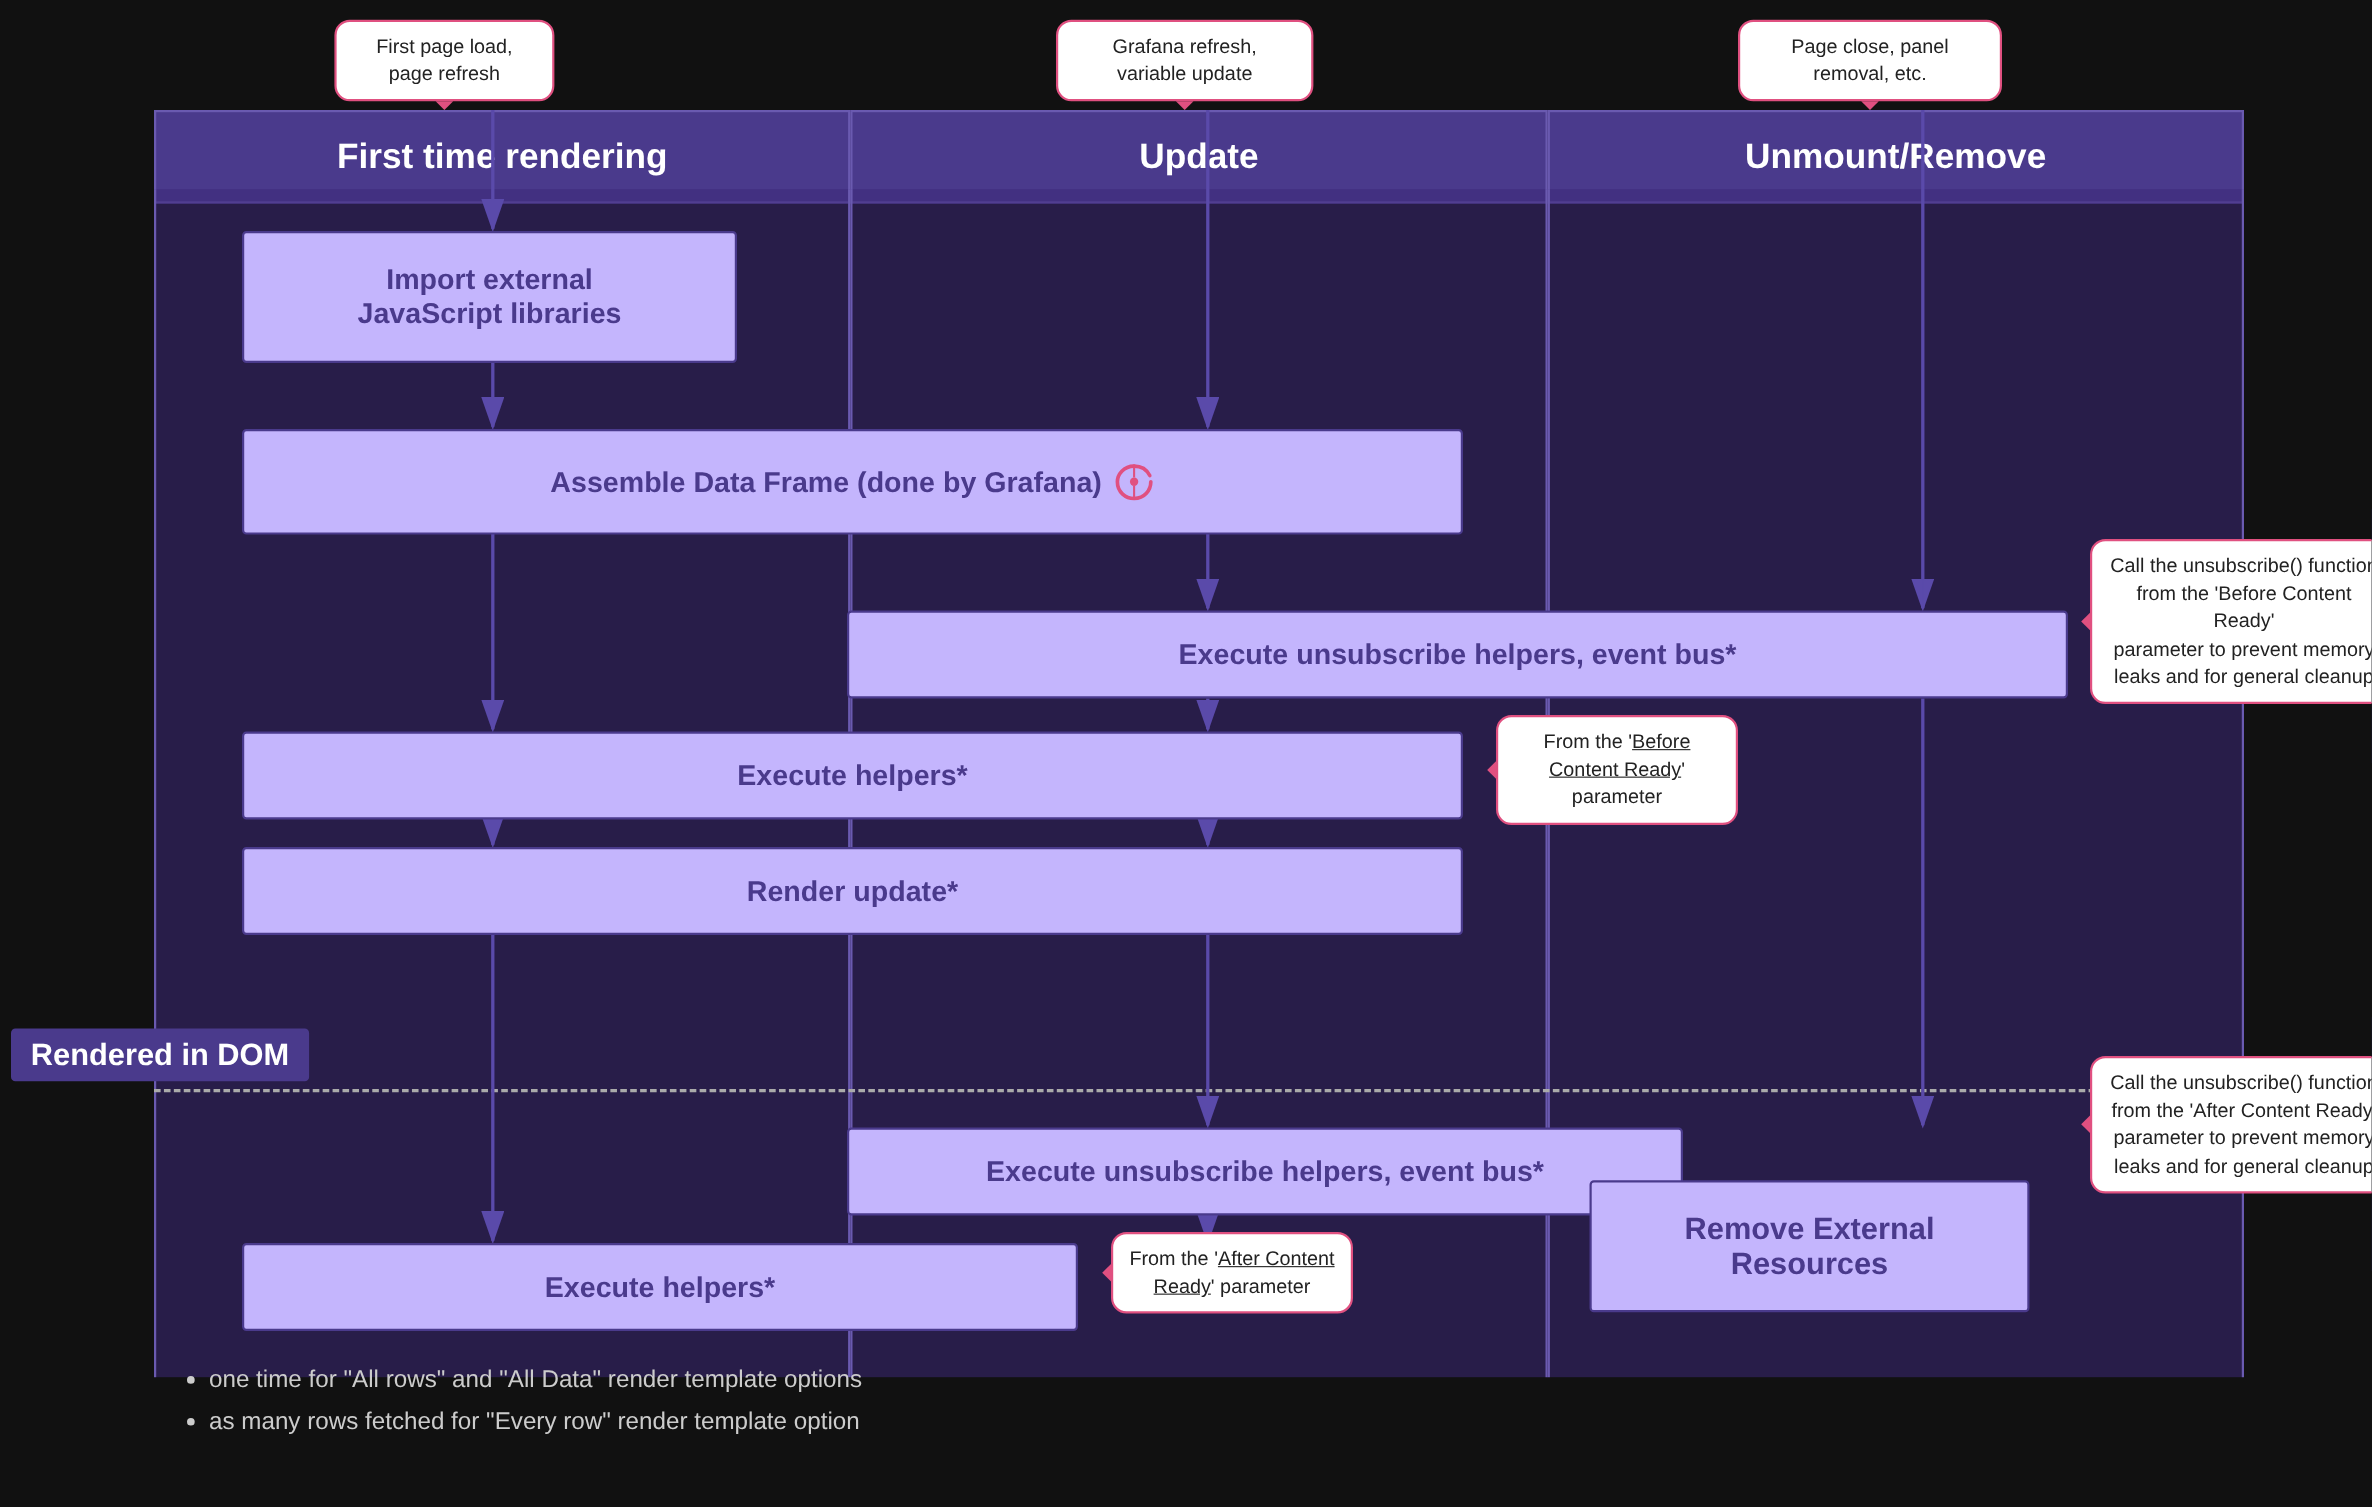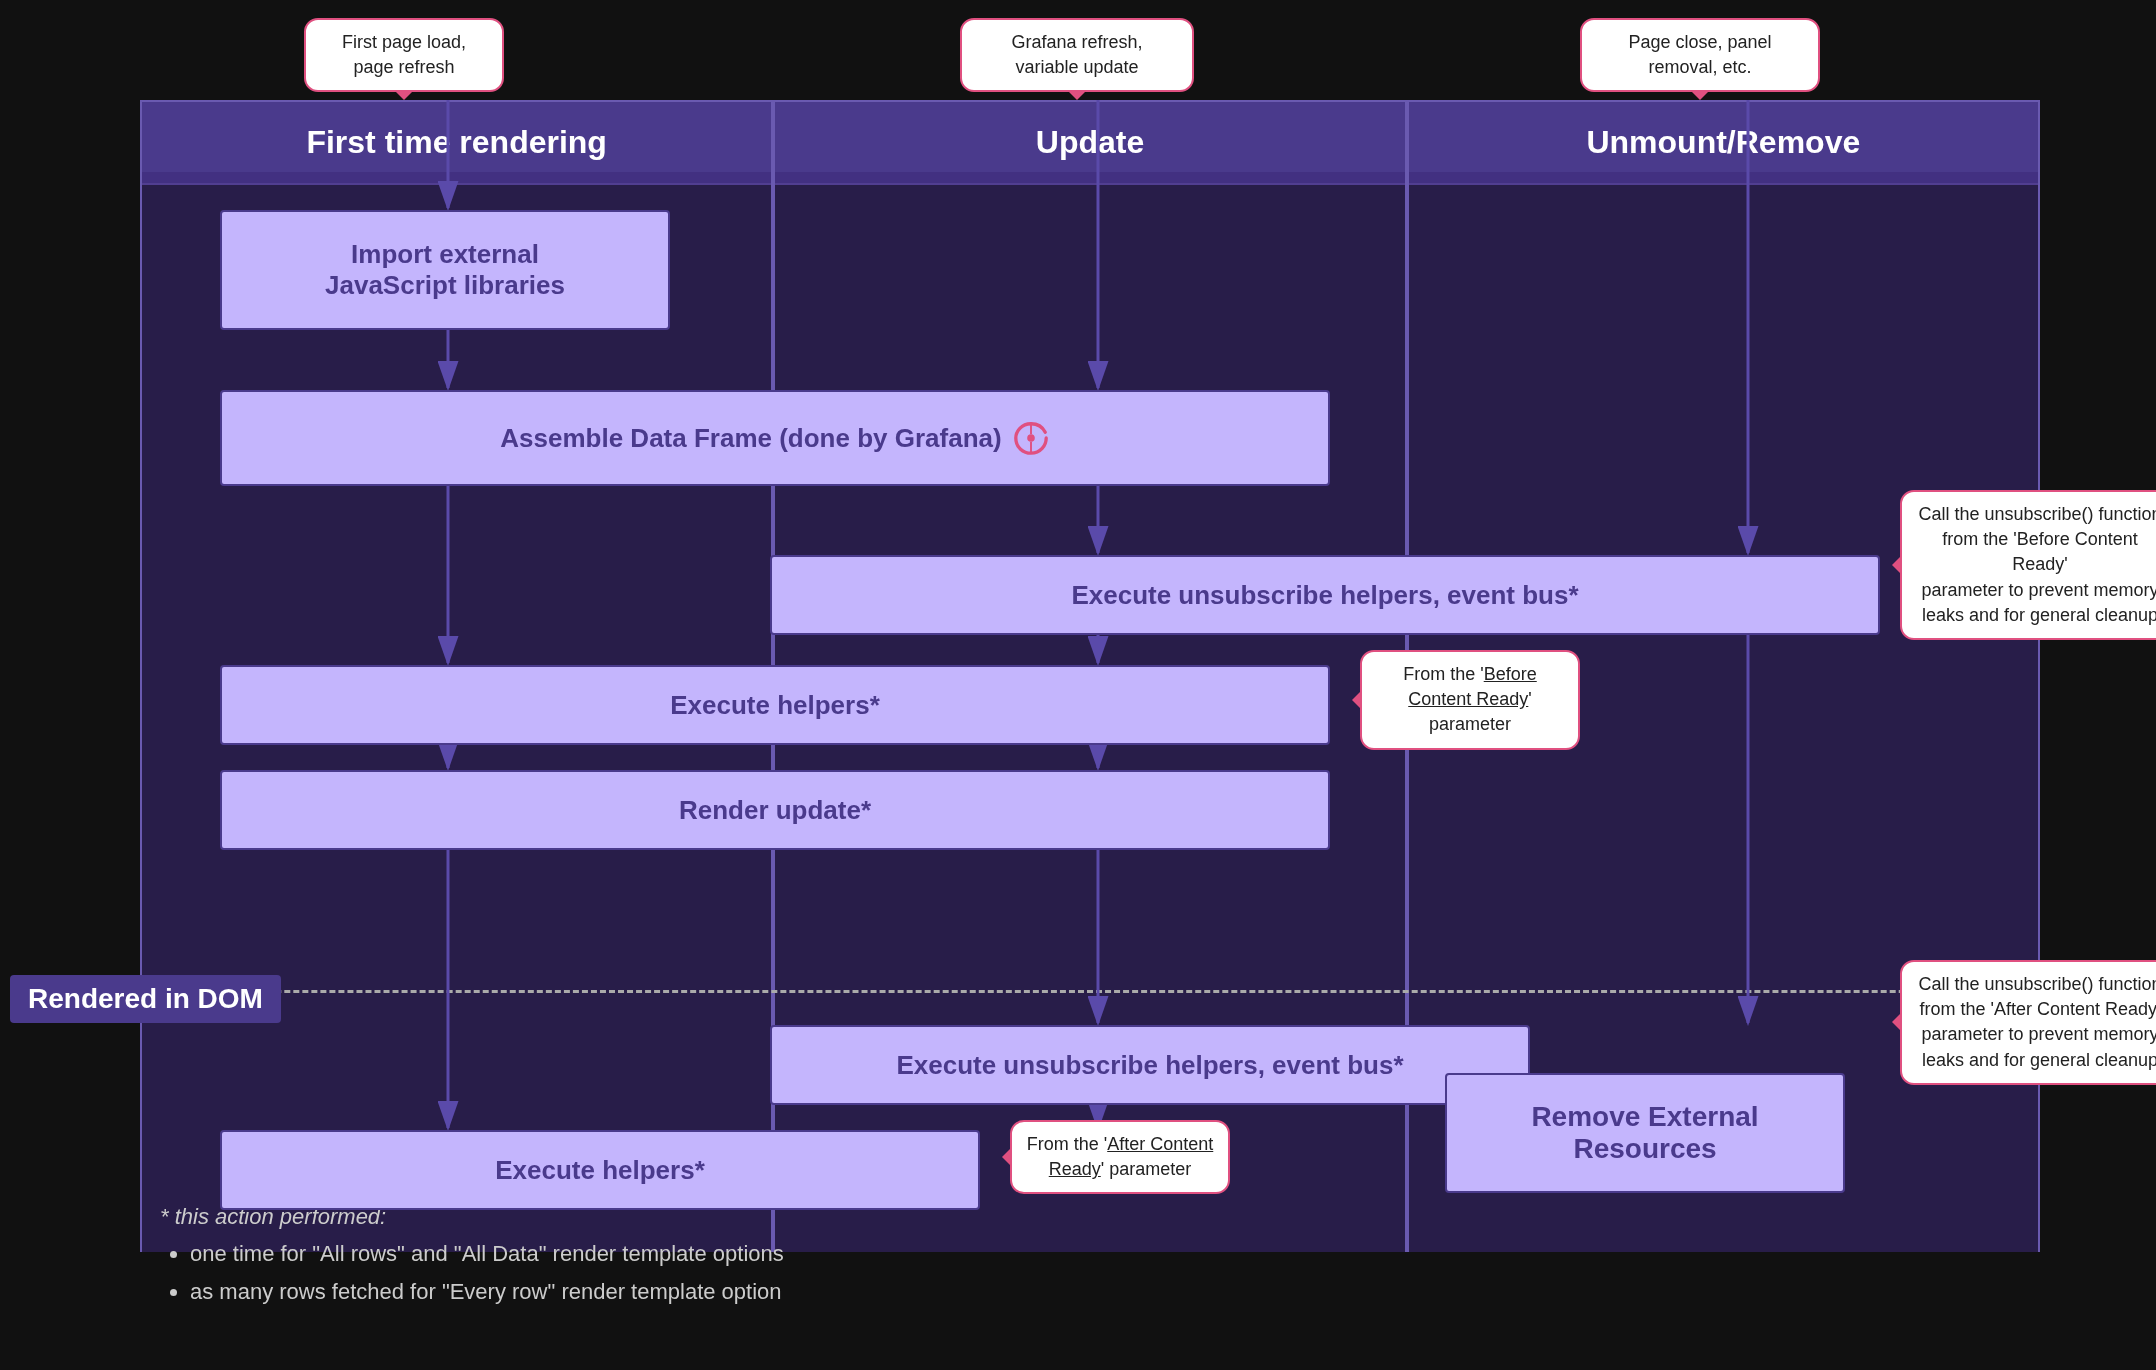--- a/index.html
+++ b/index.html
@@ -167,21 +167,21 @@
     <div class="col-header">Unmount/Remove</div>
   </div>
 
   <div class="columns-body">
     <div class="col-body col-body-dark"></div>
     <div class="col-body col-body-dark"></div>
     <div class="col-body col-body-dark"></div>
   </div>
 
   <div style="position:absolute;top:990px;left:140px;width:1900px;border-top:3px dashed #aaa;z-index:10;"></div>
-  <div class="dom-label" style="top:975px;left:10px;position:absolute;">Rendered in DOM</div>
+  <div class="dom-label" style="top:935px;left:10px;position:absolute;">Rendered in DOM</div>
 
   <div class="flow-box" style="left:220px;top:210px;width:450px;height:120px;font-size:26px;">
     <span style="white-space:pre-line;">Import external
 JavaScript libraries</span>
   </div>
 
   <div class="flow-box" style="left:220px;top:390px;width:1110px;height:96px;font-size:26px;">
     <span>Assemble Data Frame (done by Grafana)</span>
 
     <span class="grafana-icon">
@@ -287,20 +287,19 @@
   </div>
 
   <div class="callout callout-left" style="left:1900px;top:960px;width:280px;">
     <span style="white-space:pre-line;">Call the unsubscribe() function
 from the 'After Content Ready'
 parameter to prevent memory
 leaks and for general cleanup</span>
   </div>
 
   <div class="footnote">
-    <div style="font-style:italic;">* this action performed:</div>
     <ul>
       <li>one time for "All rows" and "All Data" render template options</li>
       <li>as many rows fetched for "Every row" render template option</li>
     </ul>
   </div>
 
 </div>
 
 </body></html>

